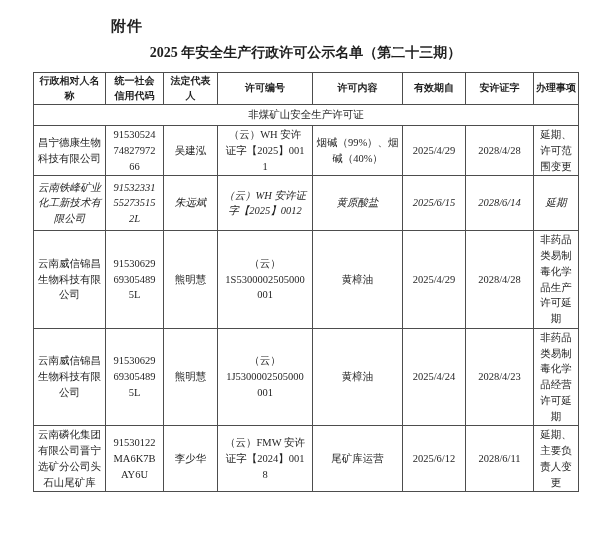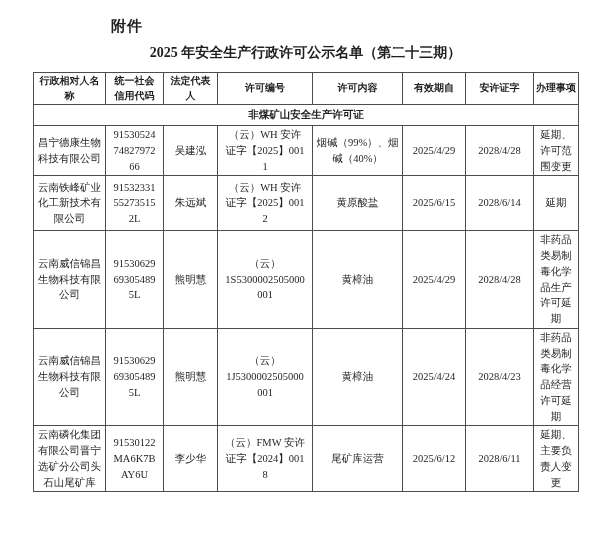--- a/index.html
+++ b/index.html
@@ -56,27 +56,27 @@
   }
   .permit-table th {
     font-weight: 700;
     font-size: 10px;
     line-height: 1.45;
   }
   .permit-table th.h2 { padding: 0 6px; }
   .permit-table td.c2 { word-break: break-all; padding: 1px 5px; }
   .permit-table td.c4 { word-break: break-all; padding: 1px 6px; }
   .permit-table td.section-cell {
-    font-weight: 700;
+    font-weight: 400;
     font-size: 10.5px;
   }
   tr.rh { height: 29px; }
   tr.rs { height: 21px; }
   tr.r0 { height: 41px; }
-  tr.r1 { height: 55px; }
+  tr.r1 { height: 55px; font-style: italic; }
   tr.r2 { height: 97px; }
   tr.r3 { height: 88px; }
   tr.r4 { height: 64px; }
   tr.r5 { height: 63px; }
 </style>
 </head>
 <body>
 
 <div class="attachment">附件</div>
 

